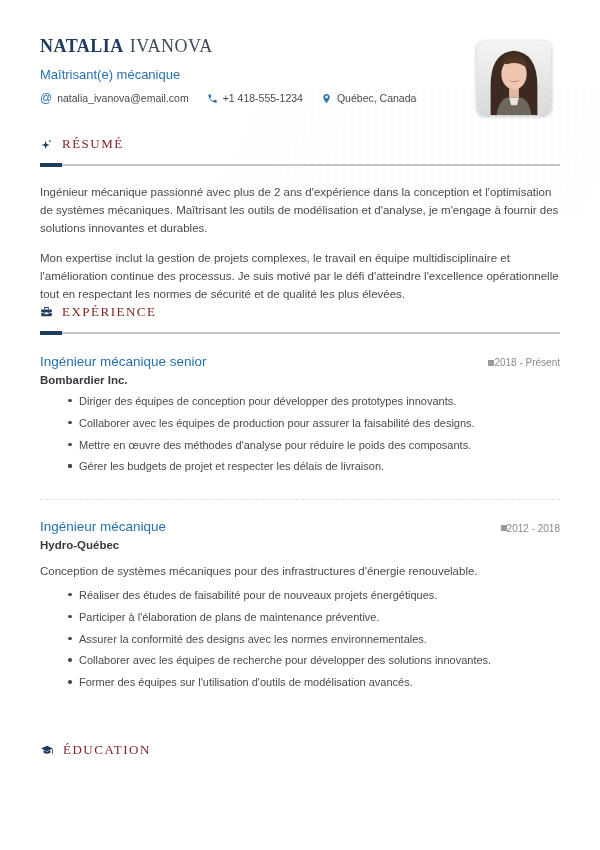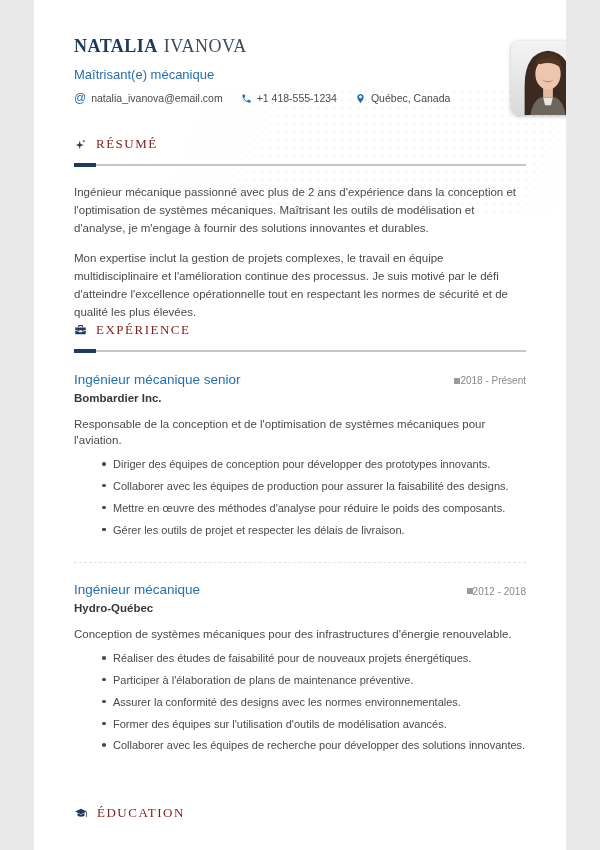--- a/index.html
+++ b/index.html
@@ -1,19 +1,19 @@
 <!DOCTYPE html>
 <html lang="fr"><head>
 <meta charset="utf-8">
 <title>CV</title>
 <style>
   * { margin:0; padding:0; box-sizing:border-box; }
   html,body { background:#e9e9e9; }
   .page {
-    position:relative; width:532px; height:850px; margin:0 auto;
+    position:relative; width:600px; height:850px; margin:0 auto;
     background:#ffffff; overflow:hidden;
     font-family:"Liberation Sans", sans-serif; color:#4a4a4a;
   }
   
   .dot-texture {
     position:absolute; top:88px; right:0; width:420px; height:130px;
     background-image: radial-gradient(#dcdcdc 1px, transparent 1.2px);
     background-size:8px 8px;
     opacity:.35;
     -webkit-mask-image: linear-gradient(115deg, transparent 8%, #000 40%, #000 85%, transparent 100%);
@@ -166,48 +166,47 @@
 
       <article class="entry">
         <div class="entry-head">
           <span class="entry-role">Ingénieur mécanique senior</span>
           <span class="entry-date">
             <span class="date-square"></span>
             <span>2018 - Présent</span>
           </span>
         </div>
         <div class="entry-company">Bombardier Inc.</div>
-        <p class="entry-summary">Responsable de la conception et de l'optimisation de systèmes mécaniques pour l'aviation.</p>
         <ul class="entry-bullets">
           <li><span class="dot"></span><span>Diriger des équipes de conception pour développer des prototypes innovants.</span></li>
           <li><span class="dot"></span><span>Collaborer avec les équipes de production pour assurer la faisabilité des designs.</span></li>
           <li><span class="dot"></span><span>Mettre en œuvre des méthodes d'analyse pour réduire le poids des composants.</span></li>
           <li><span class="dot"></span></li>
-          <li><span class="dot"></span><span>Gérer les outils de projet et respecter les délais de livraison.</span></li>
+          <li><span class="dot"></span><span>Gérer les budgets de projet et respecter les délais de livraison.</span></li>
         </ul>
       </article>
 
       <hr class="entry-divider">
 
       <article class="entry">
         <div class="entry-head">
           <span class="entry-role">Ingénieur mécanique</span>
           <span class="entry-date">
             <span class="date-square"></span>
             <span>2012 - 2018</span>
           </span>
         </div>
         <div class="entry-company">Hydro-Québec</div>
         <p class="entry-summary">Conception de systèmes mécaniques pour des infrastructures d'énergie renouvelable.</p>
         <ul class="entry-bullets">
           <li><span class="dot"></span><span>Réaliser des études de faisabilité pour de nouveaux projets énergétiques.</span></li>
           <li><span class="dot"></span><span>Participer à l'élaboration de plans de maintenance préventive.</span></li>
           <li><span class="dot"></span><span>Assurer la conformité des designs avec les normes environnementales.</span></li>
+          <li><span class="dot"></span><span>Collaborer avec les équipes de recherche pour développer des solutions innovantes.</span></li>
           <li><span class="dot"></span><span>Former des équipes sur l'utilisation d'outils de modélisation avancés.</span></li>
-          <li><span class="dot"></span><span>Collaborer avec les équipes de recherche pour développer des solutions innovantes.</span></li>
         </ul>
       </article>
     </section>
 
     <section class="sec-education">
       <div class="section-heading">
         <span class="sicon">
           <svg width="14" height="13" viewBox="0 0 16 16" fill="currentColor">
               <path d="M8 2 L15.2 5.4 L8 8.8 L0.8 5.4 Z"></path>
               <path d="M3.8 7.4 L8 9.4 L12.2 7.4 V10.2 Q12.2 12 8 12 Q3.8 12 3.8 10.2 Z"></path>

